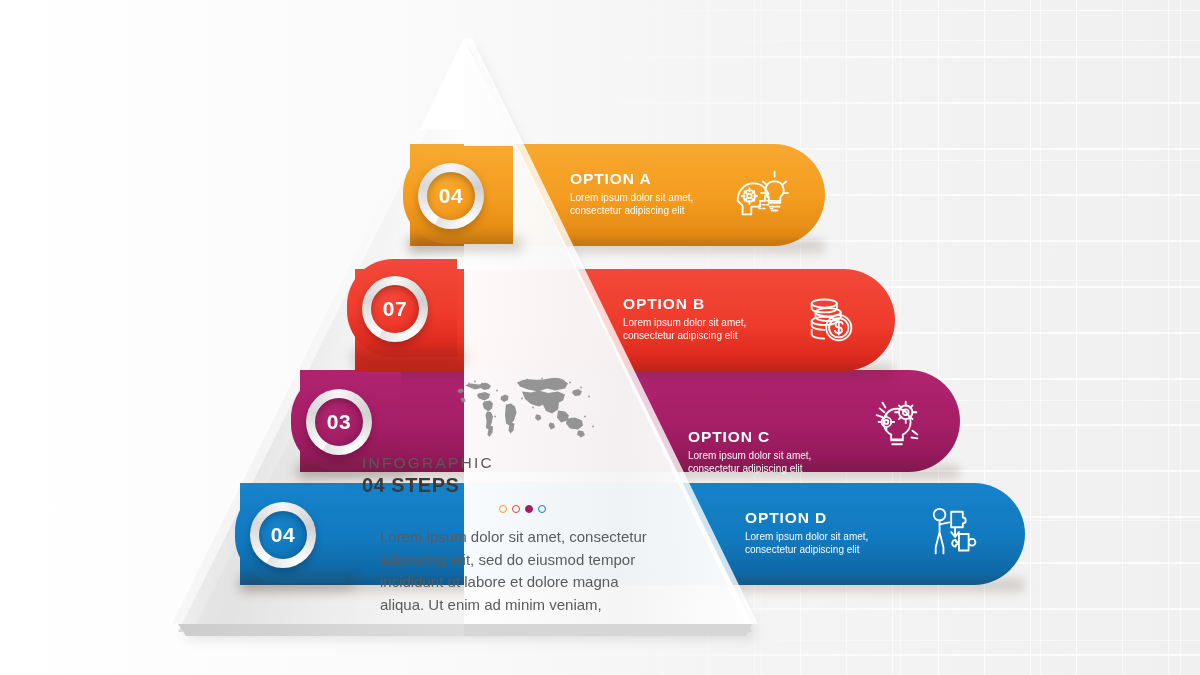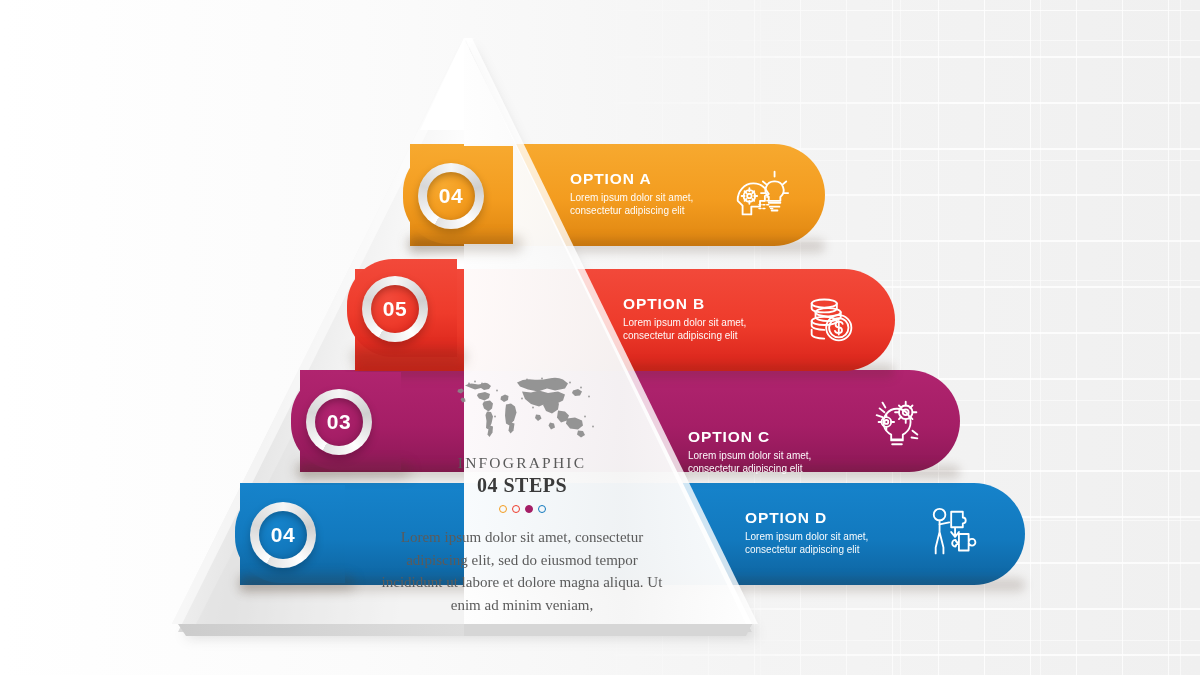--- a/index.html
+++ b/index.html
@@ -87,21 +87,21 @@
   }
   .num .inner {
     position:absolute; inset:9px; border-radius:50%;
     display:flex; align-items:center; justify-content:center;
     box-shadow:inset 0 3px 7px rgba(0,0,0,.25);
   }
   .num .label { position:relative; z-index:3; }
 
   
   .center {
-    position:absolute; text-align:center; width:320px;font-family:Liberation Serif, serif;
+    position:absolute; width:320px;
   }
   .worldmap { width:150px; height:76px; margin:0 auto 10px; opacity:.9; }
   .worldmap svg { width:100%; height:100%; }
   .kicker {
     font-size:15.5px; color:#5a5a5a; letter-spacing:2.2px; font-weight:normal;
   }
   .headline {
     font-size:20px; font-weight:bold; color:#3a3a3a; letter-spacing:.5px;
     margin-top:2px;
   }
@@ -324,21 +324,21 @@
 
   <div class="num" style="left:418px; top:163px; z-index:16;">
     <div class="ring"></div>
     <div class="inner" id="num1-inner" style="background: radial-gradient(circle at 35% 28%, rgb(247, 169, 47), rgb(243, 156, 31) 55%, rgb(222, 133, 16));">
       <span class="label">04</span>
     </div>
   </div>
   <div class="num" style="left:362px; top:276px; z-index:16;">
     <div class="ring"></div>
     <div class="inner" id="num2-inner" style="background: radial-gradient(circle at 35% 28%, rgb(242, 73, 58), rgb(238, 59, 43) 55%, rgb(216, 35, 26));">
-      <span class="label">05</span>
+      <span class="label">07</span>
     </div>
   </div>
   <div class="num" style="left:306px; top:389px; z-index:16;">
     <div class="ring"></div>
     <div class="inner" id="num3-inner" style="background: radial-gradient(circle at 35% 28%, rgb(176, 36, 111), rgb(165, 30, 102) 55%, rgb(140, 24, 86));">
       <span class="label">03</span>
     </div>
   </div>
   <div class="num" style="left:250px; top:502px; z-index:16;">
     <div class="ring"></div>

